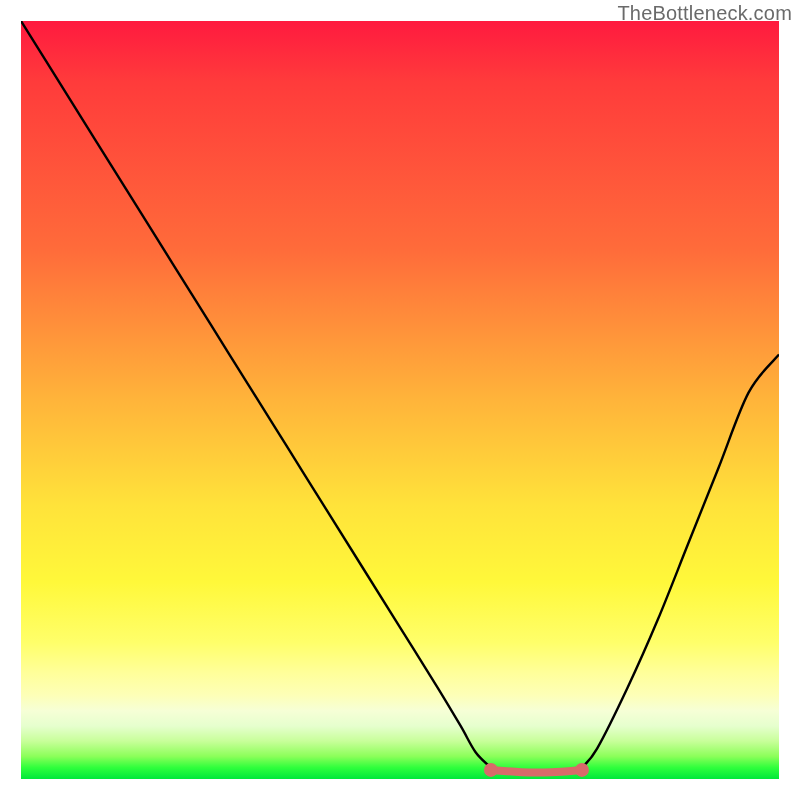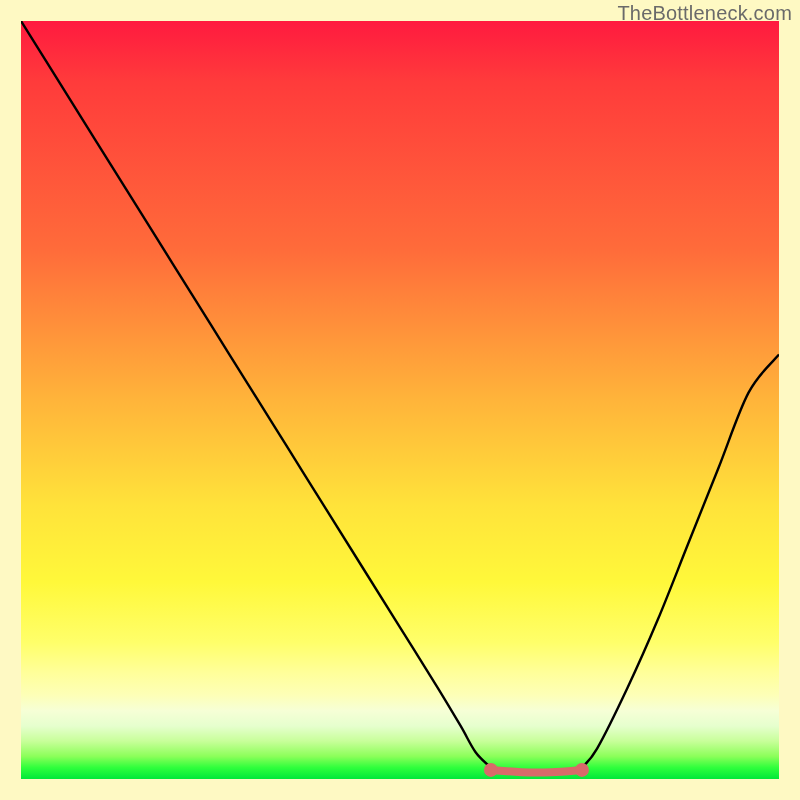--- a/index.html
+++ b/index.html
@@ -8,21 +8,21 @@
     width: 800px;
     height: 800px;
     background: #000;
     overflow: hidden;
     font-family: Arial, Helvetica, sans-serif;
   }
   .chart-wrap {
     position: relative;
     width: 800px;
     height: 800px;
-    background: #fef9c3;
+    background: #ffffff;
   }
   .plot-area {
     position: absolute;
     left: 21px;
     top: 21px;
     width: 758px;
     height: 758px;
     
     background: linear-gradient(
       to bottom,

